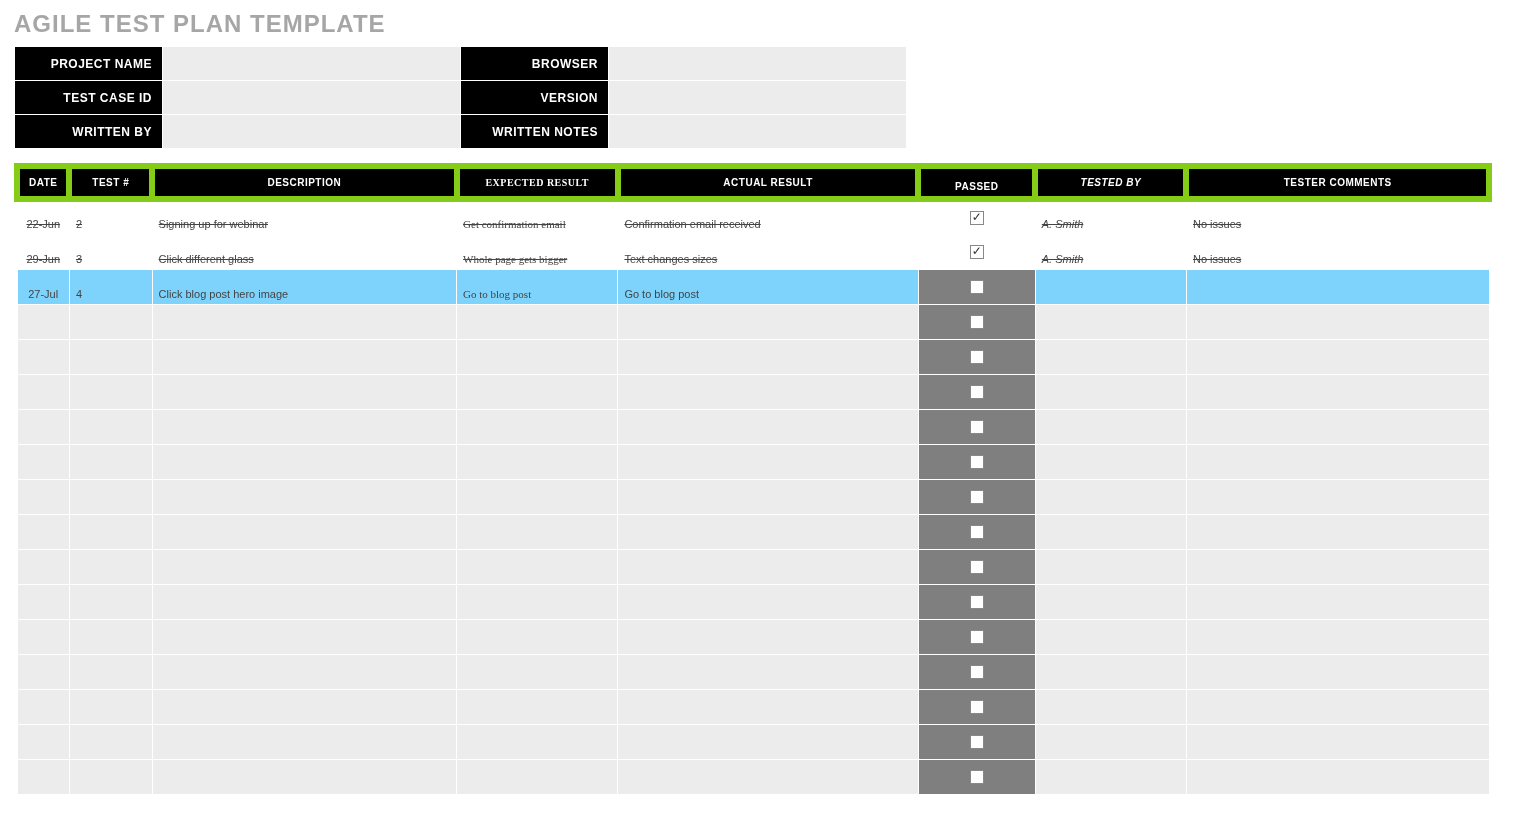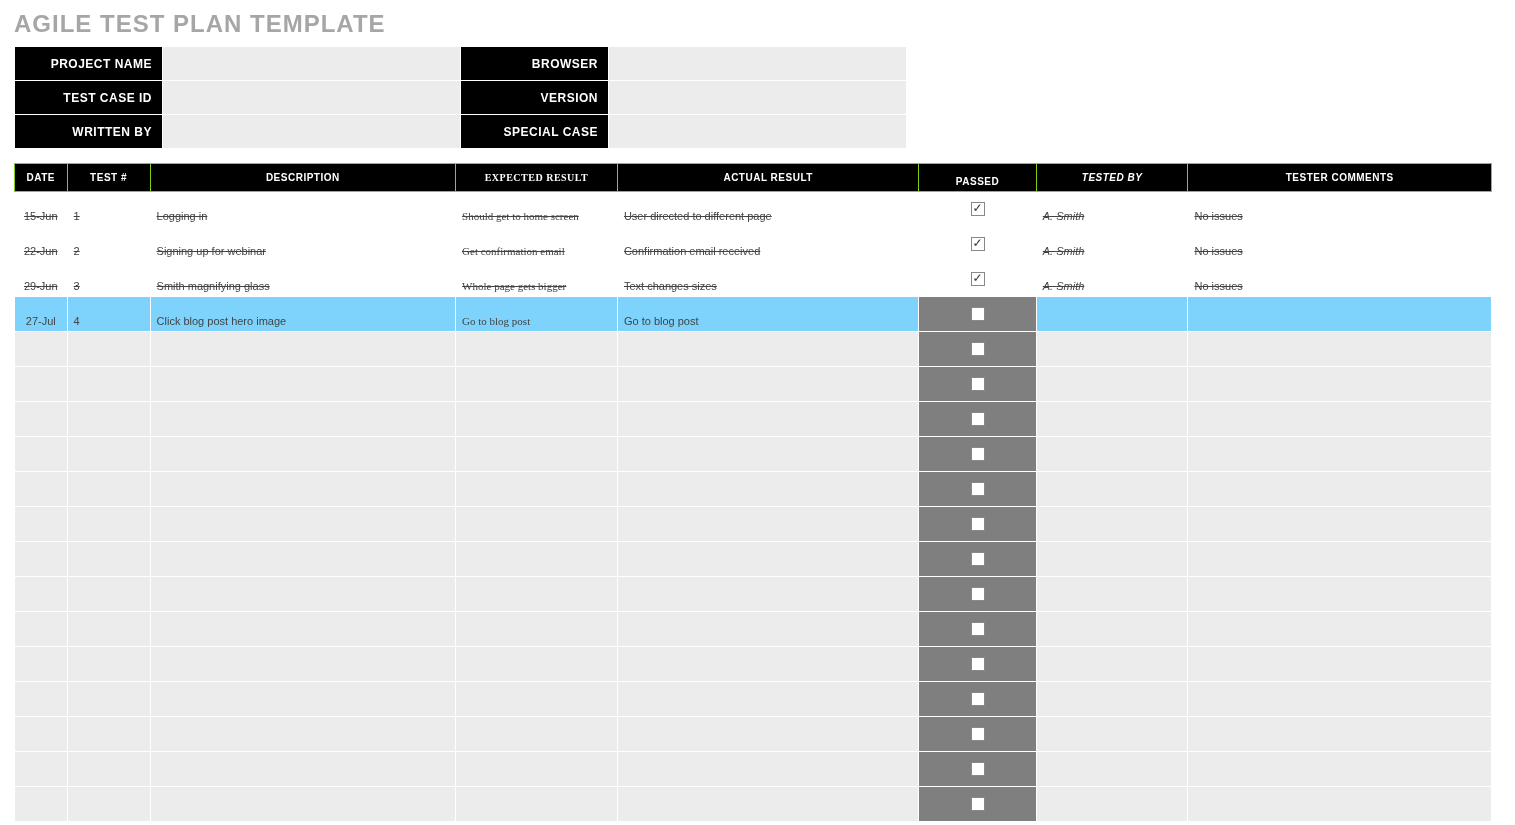--- a/index.html
+++ b/index.html
@@ -49,21 +49,21 @@
     width: 1478px;
     margin-left: 2px;
   }
   .tests th {
     background: #000;
     color: #fff;
     font-size: 10px;
     font-weight: bold;
     letter-spacing: 0.5px;
     padding: 8px 6px;
-    border: 1px solid #84cc16;
+    border: 6px solid #84cc16;
   }
   .tests td {
     border: 1px solid #fff;
     height: 35px;
     font-size: 11px;
     padding: 0 6px;
     vertical-align: bottom;
     padding-bottom: 4px;
     background: #ececec;
     color: #444;
@@ -117,64 +117,54 @@
   </tr>
   <tr>
     <td class="lbl">TEST CASE ID</td>
     <td class="val"></td>
     <td class="lbl">VERSION</td>
     <td class="val"></td>
   </tr>
   <tr>
     <td class="lbl">WRITTEN BY</td>
     <td class="val"></td>
-    <td class="lbl">SPECIAL CASE</td>
+    <td class="lbl">WRITTEN NOTES</td>
     <td class="val"></td>
   </tr>
 </tbody>
   </table>
 
 <table class="tests">
   <thead>
     <tr>
       <th class="col-date">DATE</th>
       <th class="col-test">TEST #</th>
       <th class="col-desc">DESCRIPTION</th>
       <th class="col-exp">EXPECTED RESULT</th>
       <th class="col-act">ACTUAL RESULT</th>
       <th class="col-passed">PASSED</th>
       <th class="col-tester">TESTED BY</th>
       <th class="col-comm">TESTER COMMENTS</th>
     </tr>
   </thead>
   <tbody id="tests-body">
       <tr class="done">
-        <td class="col-date">15-Jun</td>
-        <td class="col-test">1</td>
-        <td class="col-desc">Logging in</td>
-        <td class="col-exp">Should get to home screen</td>
-        <td class="col-act">User directed to different page</td>
-        <td class="col-passed"><span class="chk checked"></span></td>
-        <td class="col-tester">A. Smith</td>
-        <td class="col-comm">No issues</td>
-      </tr>
-      <tr class="done">
         <td class="col-date">22-Jun</td>
         <td class="col-test">2</td>
         <td class="col-desc">Signing up for webinar</td>
         <td class="col-exp">Get confirmation email</td>
         <td class="col-act">Confirmation email received</td>
         <td class="col-passed"><span class="chk checked"></span></td>
         <td class="col-tester">A. Smith</td>
         <td class="col-comm">No issues</td>
       </tr>
       <tr class="done">
         <td class="col-date">29-Jun</td>
         <td class="col-test">3</td>
-        <td class="col-desc">Smith magnifying glass</td>
+        <td class="col-desc">Click different glass</td>
         <td class="col-exp">Whole page gets bigger</td>
         <td class="col-act">Text changes sizes</td>
         <td class="col-passed"><span class="chk checked"></span></td>
         <td class="col-tester">A. Smith</td>
         <td class="col-comm">No issues</td>
       </tr>
       <tr class="active">
         <td class="col-date">27-Jul</td>
         <td class="col-test">4</td>
         <td class="col-desc">Click blog post hero image</td>

